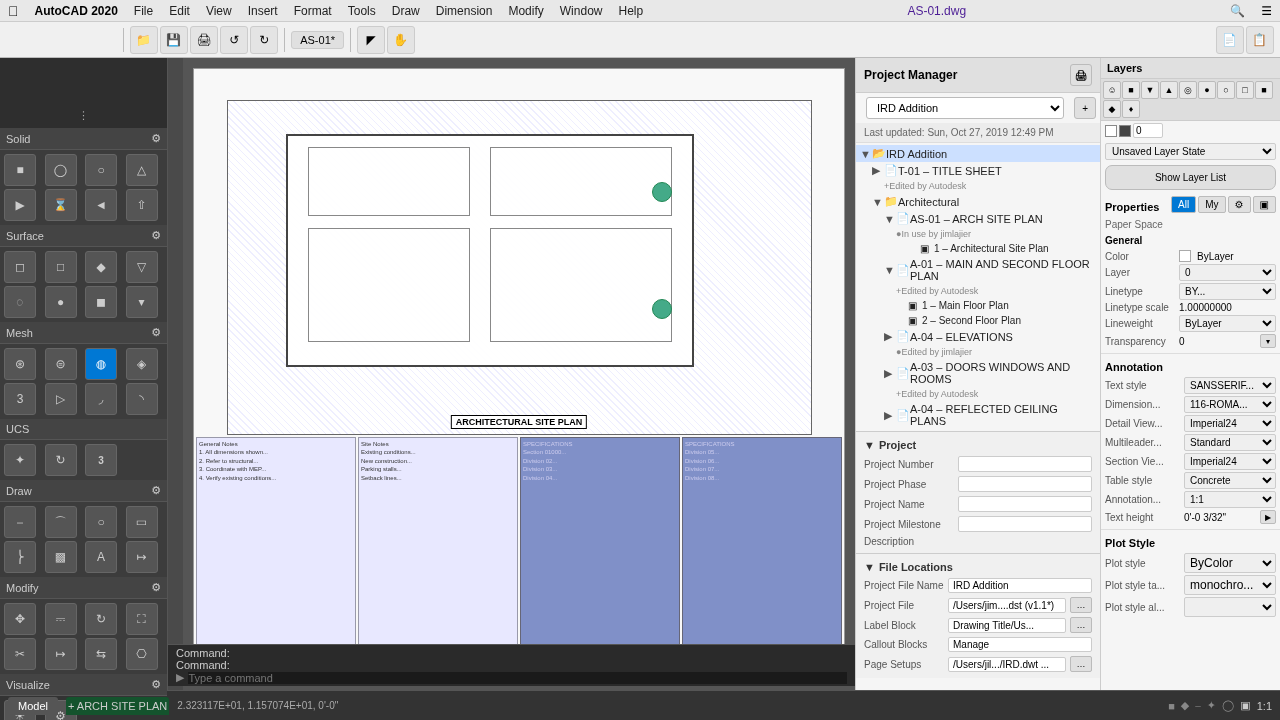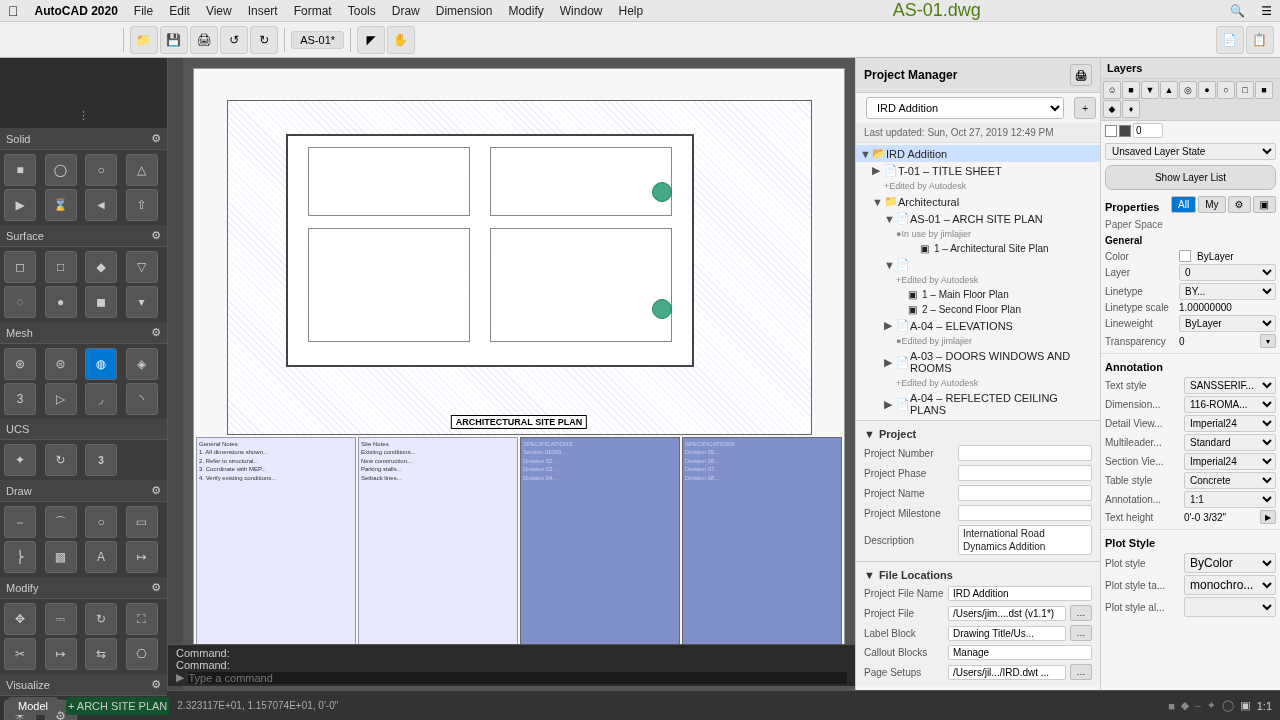--- a/index.html
+++ b/index.html
@@ -6,21 +6,21 @@
     body { width: 1280px; height: 720px; overflow: hidden; background: #2b2b2b; font-size: 11px; }
 
     
     #menubar {
       height: 22px; background: #e8e8e8; display: flex; align-items: center;
       padding: 0 8px; gap: 16px; font-size: 12px; border-bottom: 1px solid #ccc;
     }
     #menubar .apple-logo { font-size: 14px; }
     #menubar .app-name { font-weight: 600; }
     #menubar .menu-item { cursor: pointer; color: #222; }
-    .title-bar-center { flex: 1; text-align: center; font-size: 18px; color: #4d7c0f; }
+    .title-bar-center { flex: 1; text-align: center; font-size: 12px; color: #4c1d95; }
 
     
     #toolbar {
       height: 36px; background: #f0f0f0; display: flex; align-items: center;
       padding: 0 6px; gap: 2px; border-bottom: 1px solid #bbb;
     }
     .toolbar-btn {
       width: 28px; height: 28px; background: #e4e4e4; border: 1px solid #ccc;
       border-radius: 3px; display: flex; align-items: center; justify-content: center;
       cursor: pointer; font-size: 12px;
@@ -438,20 +438,21 @@
       </div>
       <div class="tree-item" style="margin-left:48px;font-size:10px;">
         <span class="tree-arrow"></span>
         <span class="tree-icon">▣</span>
         <span>1 – Architectural Site Plan</span>
       </div>
 
       <div class="tree-item tree-sub2">
         <span class="tree-arrow">▼</span>
         <span class="tree-icon">📄</span>
+        <span class="tree-label">A-01 – MAIN AND SECOND FLOOR PLAN</span>
       </div>
       <div class="tree-item tree-sub3" style="font-size:9px;color:#888;">
         <span>+</span>
         <span>Edited by Autodesk</span>
       </div>
       <div class="tree-item" style="margin-left:48px;font-size:10px;">
         <span class="tree-icon">▣</span>
         <span>1 – Main Floor Plan</span>
       </div>
       <div class="tree-item" style="margin-left:48px;font-size:10px;">
@@ -502,21 +503,20 @@
       <div class="prop-row">
         <span class="prop-label">Project Name</span>
         <div class="prop-value"></div>
       </div>
       <div class="prop-row">
         <span class="prop-label">Project Milestone</span>
         <div class="prop-value"></div>
       </div>
       <div class="prop-row">
         <span class="prop-label">Description</span>
-        <div class="prop-value filled" style="font-size:10px;line-height:1.3;">International Road Dynamics Addition</div>
       </div>
     </div>
 
     <div class="prop-section">
       <div class="prop-section-header">
         <span>▼</span>
         <span>File Locations</span>
       </div>
       <div class="file-row">
         <span class="file-label">Project File Name</span>

